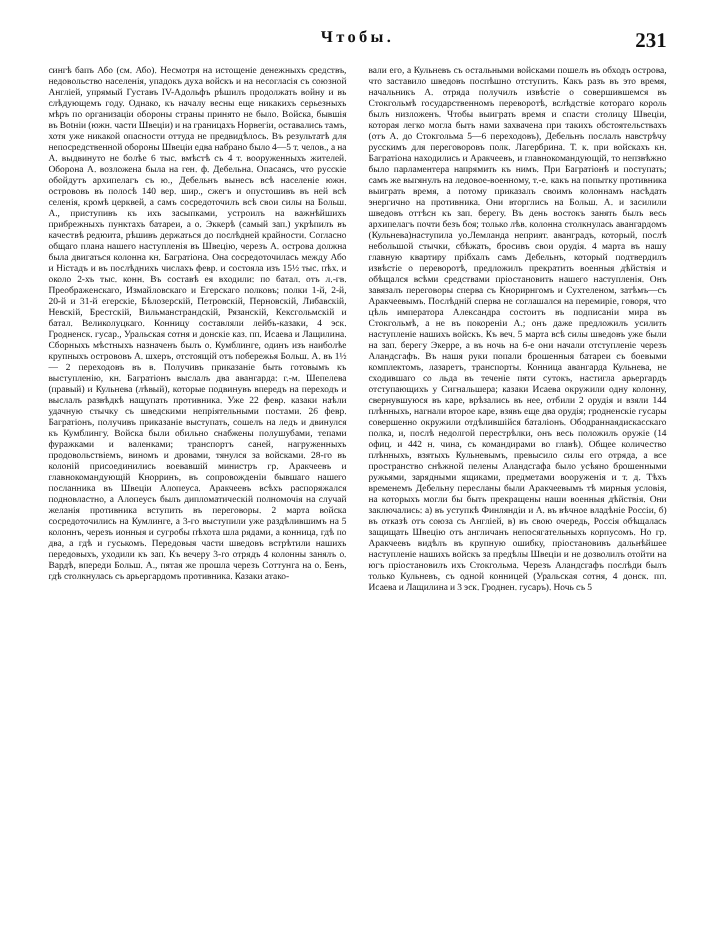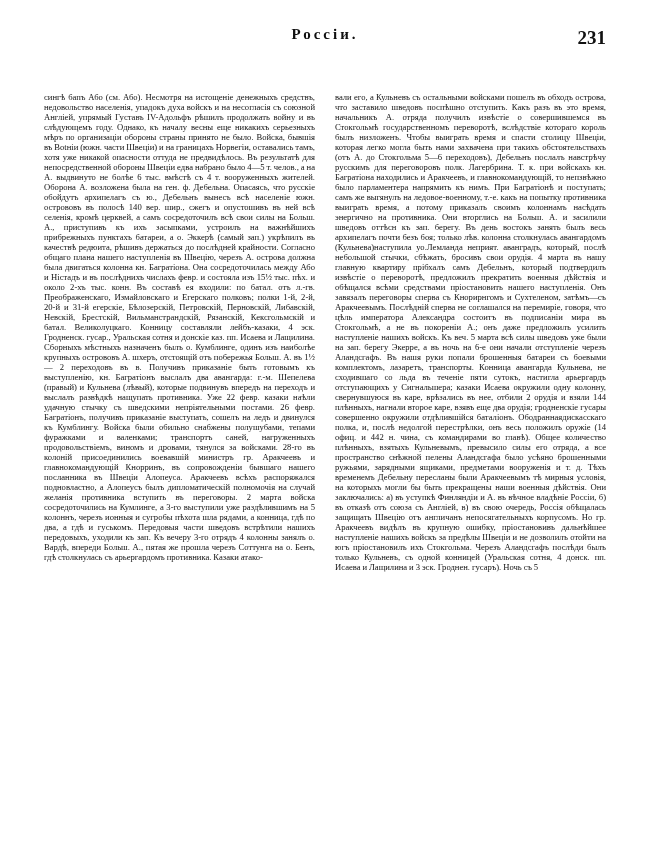--- a/index.html
+++ b/index.html
@@ -53,33 +53,32 @@
     align-items: flex-start;
   }
   .column {
     width: 271px;
     font-size: 8.6px;
     line-height: 1.165;
     text-align: justify;
     text-justify: inter-word;
     hyphens: manual;
     word-spacing: -0.2px;
-    margin-top: 34px;
   }
   .column p {
     margin: 0;
     text-indent: 0;
   }
 </style>
 </head>
 <body>
 
 <div class="page">
   <div class="header">
-    <div class="header-title">Россіи.</div>
+    <div class="header-title">Чтобы.</div>
     <div class="page-number">231</div>
   </div>
   <div class="columns">
     <div class="column">
       <p>сингѣ бапъ Або (см. Або). Несмотря на истощеніе денежныхъ средствъ, недовольство населенія, упадокъ духа войскъ и на несогласія съ союзной Англіей, упрямый Густавъ IV-Адольфъ рѣшилъ продолжать войну и въ слѣдующемъ году. Однако, къ началу весны еще никакихъ серьезныхъ мѣръ по организаціи обороны страны принято не было. Войска, бывшія въ Botнiи (южн. части Швеціи) и на границахъ Норвегіи, оставались тамъ, хотя уже никакой опасности оттуда не предвидѣлось. Въ результатѣ для непосредственной обороны Швеціи едва набрано было 4—5 т. челов., а на А. выдвинуто не болѣе 6 тыс. вмѣстѣ съ 4 т. вооруженныхъ жителей. Оборона А. возложена была на ген. ф. Дебельна. Опасаясь, что русскіе обойдутъ архипелагъ съ ю., Дебельнъ вынесъ всѣ наcеленіе южн. острововъ въ полосѣ 140 вер. шир., сжегъ и опустошивъ въ ней всѣ селенія, кромѣ церквей, а самъ сосредоточилъ всѣ свои силы на Больш. А., приступивъ къ ихъ засыпками, устроилъ на важнѣйшихъ прибрежныхъ пунктахъ батареи, а о. Эккерѣ (самый зап.) укрѣпилъ въ качествѣ редюита, рѣшивъ держаться до послѣдней крайности. Согласно общаго плана нашего наступленія въ Швецію, черезъ А. острова должна была двигаться колонна кн. Багратіона. Она сосредоточилась между Або и Ністадъ и въ послѣднихъ числахъ февр. и состояла изъ 15½ тыс. пѣх. и около 2-хъ тыс. конн. Въ составѣ ея входили: по батал. отъ л.-гв. Преображенскаго, Измайловскаго и Егерскаго полковъ; полки 1-й, 2-й, 20-й и 31-й егерскіе, Бѣлозерскій, Петровскій, Перновскій, Либавскій, Невскій, Брестскій, Вильманстрандскій, Рязанскій, Кексгольмскій и батал. Великолуцкаго. Конницу составляли лейбъ-казаки, 4 эск. Гродненск. гусар., Уральская сотня и донскіе каз. пп. Исаева и Лащилина. Сборныхъ мѣстныхъ назначенъ былъ о. Кумблинге, одинъ изъ наиболѣе крупныхъ острововъ А. шхеръ, отстоящій отъ побережья Больш. А. въ 1½ — 2 переходовъ въ в. Получивъ приказаніе быть готовымъ къ выступленію, кн. Багратіонъ выслалъ два авангарда: г.-м. Шепелева (правый) и Кульнева (лѣвый), которые подвинувъ впередъ на переходъ и выслалъ развѣдкѣ нащупать противника. Уже 22 февр. казаки наѣли удачную стычку съ шведскими непріятельными постами. 26 февр. Багратіонъ, получивъ приказаніе выступать, сошелъ на ледъ и двинулся къ Кумблингу. Войска были обильно снабжены полушубами, тепами фуражками и валенками; транспортъ саней, нагруженныхъ продовольствіемъ, виномъ и дровами, тянулся за войсками. 28-го въ колоній присоединились воевавшій министръ гр. Аракчеевъ и главнокомандующій Кнорринъ, въ сопровожденіи бывшаго нашего посланника въ Швеціи Алопеуса. Аракчеевъ всѣхъ распоряжался подновластно, а Алопеусъ былъ дипломатическій полномочія на случай желанія противника вступить въ переговоры. 2 марта войска сосредоточились на Кумлинге, а 3-го выступили уже раздѣлившимъ на 5 колоннъ, черезъ ионныя и сугробы пѣхота шла рядами, а конница, гдѣ по два, а гдѣ и гуськомъ. Передовыя части шведовъ встрѣтили нашихъ передовыхъ, уходили къ зап. Къ вечеру 3-го отрядъ 4 колонны занялъ о. Вардѣ, впереди Больш. А., пятая же прошла черезъ Соттунга на о. Бенъ, гдѣ столкнулась съ арьергардомъ противника. Казаки атако-</p>
     </div>
     <div class="column">
       <p>вали его, а Кульневъ съ остальными войсками пошелъ въ обходъ острова, что заставило шведовъ поспѣшно отступить. Какъ разъ въ это время, начальникъ А. отряда получилъ извѣстіе о совершившемся въ Стокгольмѣ государственномъ переворотѣ, вслѣдствіе котораго король былъ низложенъ. Чтобы выиграть время и спасти столицу Швеціи, которая легко могла быть нами захвачена при такихъ обстоятельствахъ (отъ А. до Стокгольма 5—6 переходовъ), Дебельнъ послалъ навстрѣчу русскимъ для переговоровъ полк. Лагербрина. Т. к. при войскахъ кн. Багратіона находились и Аракчеевъ, и главнокомандующій, то непзвѣжно было парламентера напрямить къ нимъ. При Багратіонѣ и поступать; самъ же выгянулъ на ледовое-военному, т.-е. какъ на попытку противника выиграть время, а потому приказалъ своимъ колоннамъ насѣдать энергично на противника. Они вторглись на Больш. А. и засилили шведовъ оттѣсн къ зап. берегу. Въ день востокъ занять былъ весь архипелагъ почти безъ боя; только лѣв. колонна столкнулась авангардомъ (Кульнева)наступила уо.Лемланда неприят. аванградъ, который, послѣ небольшой стычки, сбѣжать, бросивъ свои орудія. 4 марта въ нашу главную квартиру прібхалъ самъ Дебельнъ, который подтвердилъ извѣстіе о переворотѣ, предложилъ прекратить военныя дѣйствія и обѣщался всѣми средствами пріостановить нашего наступленія. Онъ завязалъ переговоры сперва съ Кнорирнгомъ и Сухтеленом, затѣмъ—съ Аракчеевымъ. Послѣдній сперва не соглашался на перемиріе, говоря, что цѣль императора Александра состоитъ въ подписаніи мира въ Стокгольмѣ, а не въ покореніи А.; онъ даже предложилъ усилить наступленіе нашихъ войскъ. Къ веч. 5 марта всѣ силы шведовъ уже были на зап. берегу Экерре, а въ ночь на 6-е они начали отступленіе черезъ Аландсгафъ. Въ нашя руки попали брошенныя батареи съ боевыми комплектомъ, лазаретъ, транспорты. Конница авангарда Кульнева, не сходившаго со льда въ теченіе пяти сутокъ, настигла арьергардъ отступающихъ у Сигнальшера; казаки Исаева окружили одну колонну, свернувшуюся въ каре, врѣзались въ нее, отбили 2 орудія и взяли 144 плѣнныхъ, нагнали второе каре, взявъ еще два орудія; гродненскіе гусары совершенно окружили отдѣлившійся баталіонъ. Ободраннаядискасскаго полка, и, послѣ недолгой перестрѣлки, онъ весь положилъ оружіе (14 офиц. и 442 н. чина, съ командирами во главѣ). Общее количество плѣнныхъ, взятыхъ Кульневымъ, превысило силы его отряда, а все пространство снѣжной пелены Аландсгафа было усѣяно брошенными ружьями, зарядными ящиками, предметами вооруженія и т. д. Тѣхъ временемъ Дебельну пересланы были Аракчеевымъ тѣ мирныя условія, на которыхъ могли бы быть прекращены наши военныя дѣйствія. Они заключались: а) въ уступкѣ Финляндіи и А. въ вѣчное владѣніе Россіи, б) въ отказѣ отъ союза съ Англіей, в) въ свою очередь, Россія обѣщалась защищать Швецію отъ англичанъ непосягательныхъ корпусомъ. Но гр. Аракчеевъ видѣлъ въ крупную ошибку, пріостановивъ дальнѣйшее наступленіе нашихъ войскъ за предѣлы Швеціи и не дозволилъ отойти на югъ пріостановилъ ихъ Стокгольма. Черезъ Аландсгафъ послѣди былъ только Кульневъ, съ одной конницей (Уральская сотня, 4 донск. пп. Исаева и Лащилина и 3 эск. Гроднен. гусаръ). Ночь съ 5</p>
     </div>
   </div>

